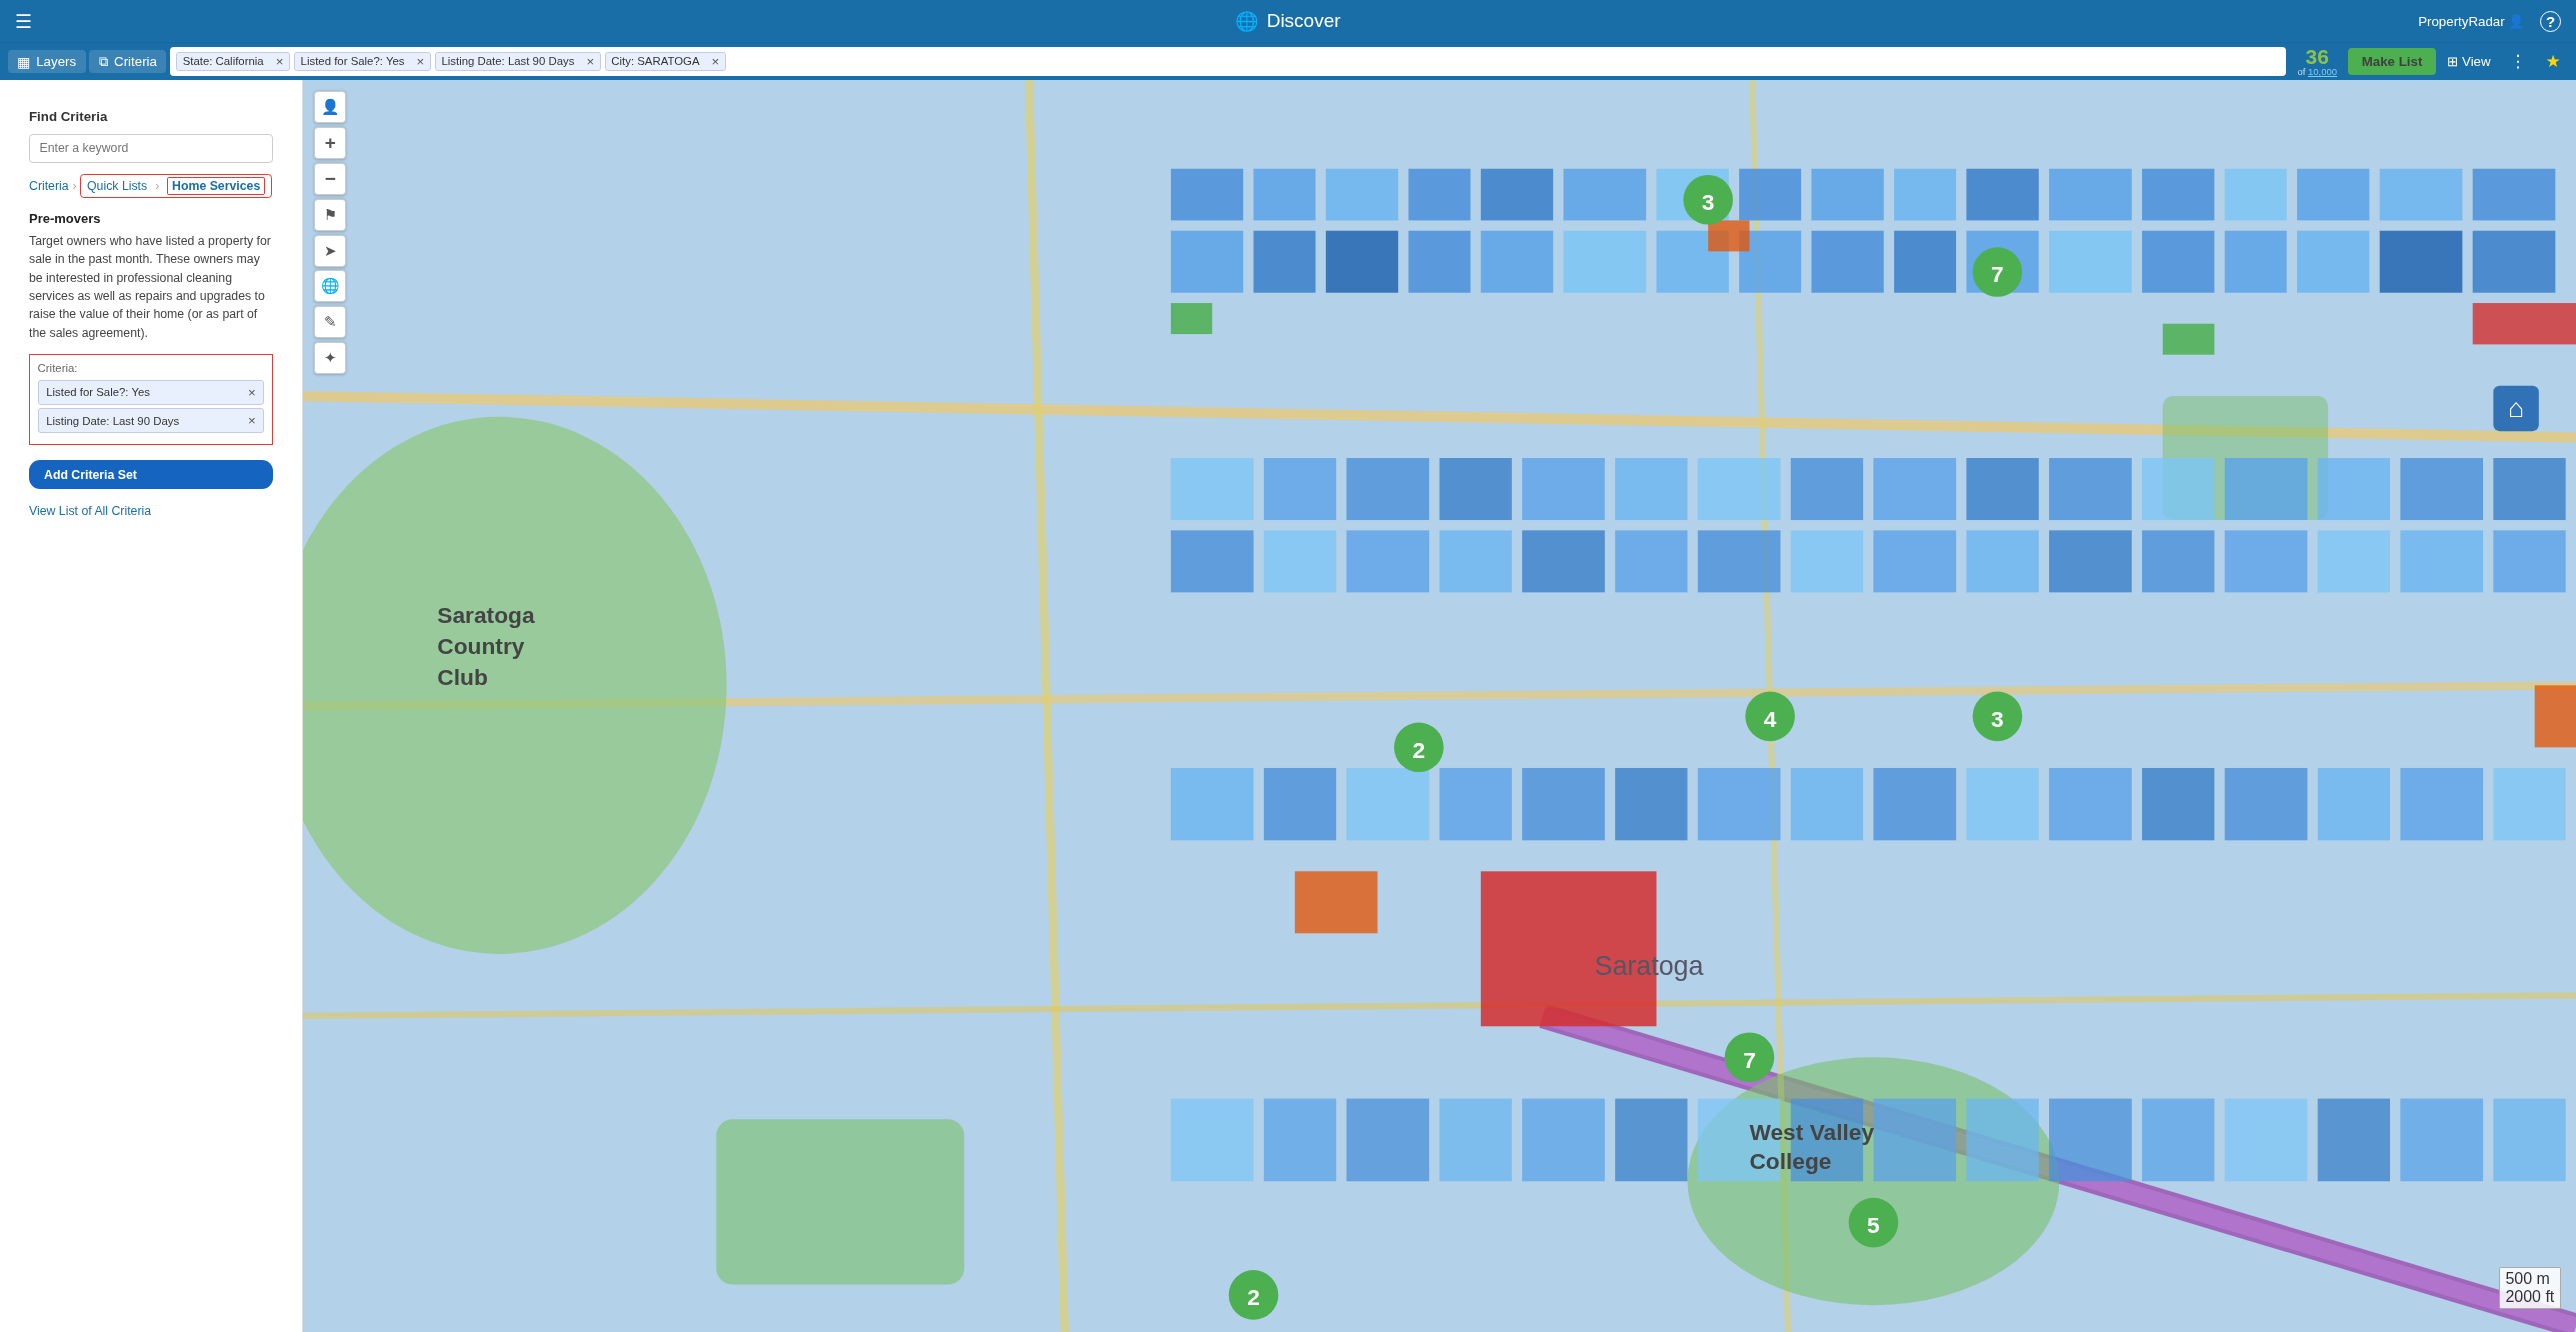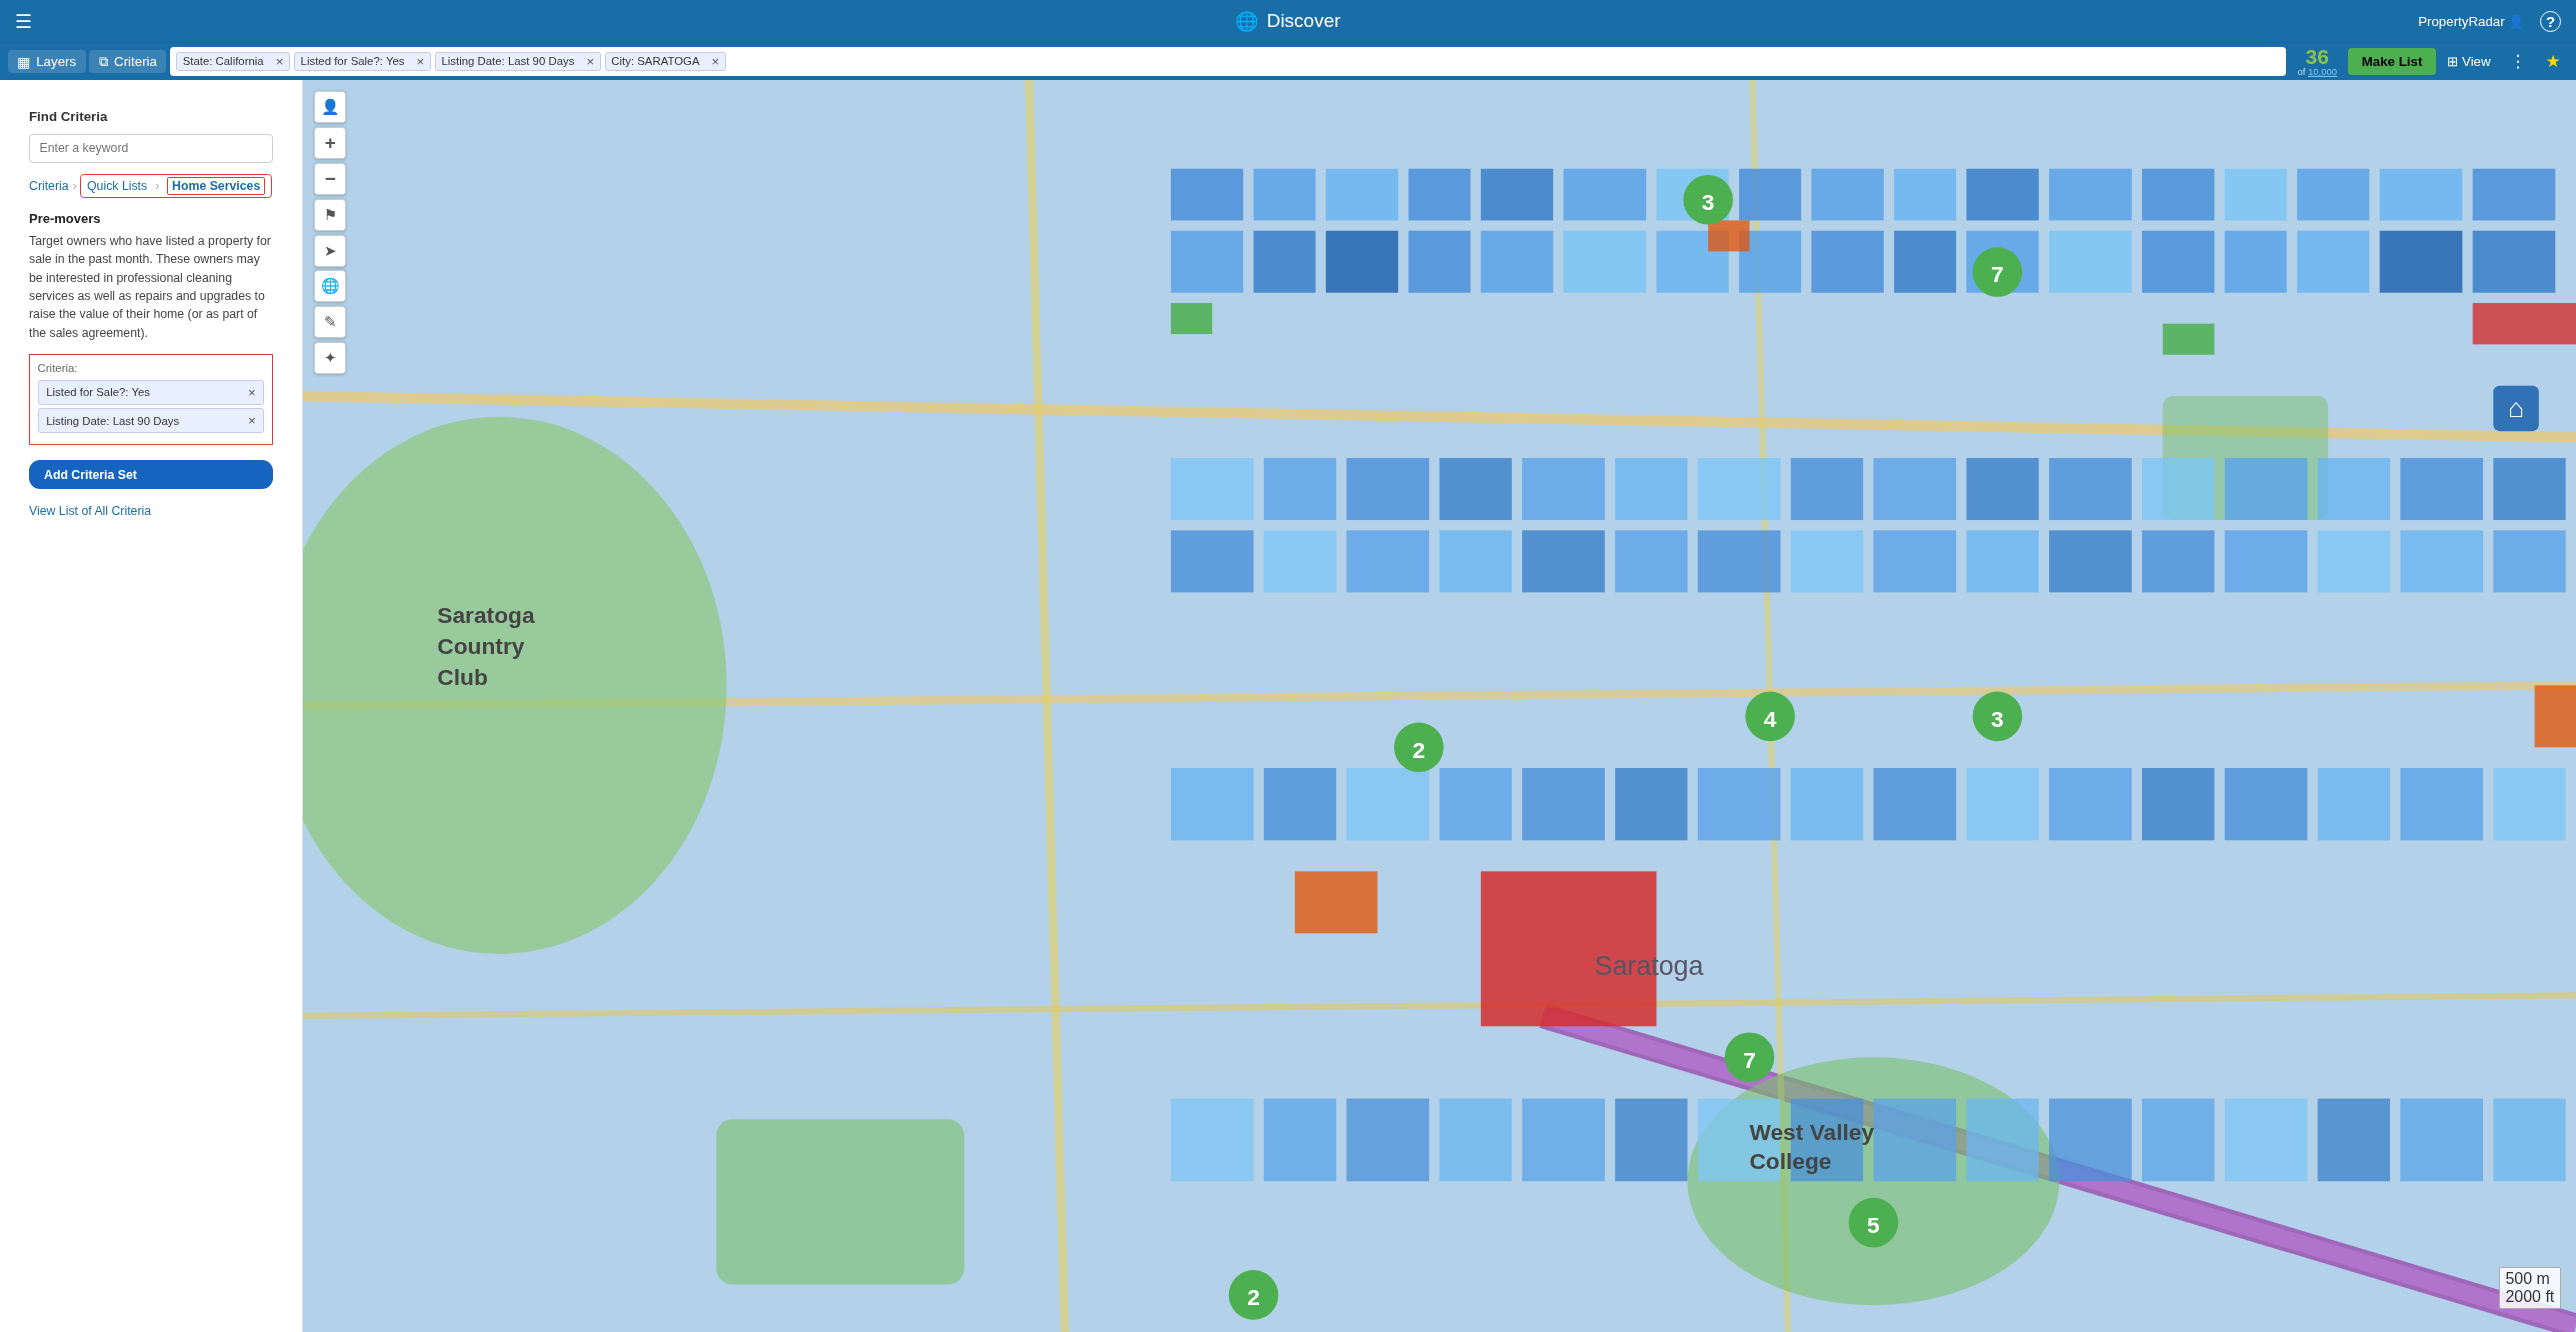--- a/index.html
+++ b/index.html
@@ -120,21 +120,21 @@
       line-height: 1;
     }
     .count-label {
       font-size: 9.5px;
       color: #cde;
     }
     .count-label a { color: #7ecbf5; text-decoration: underline; cursor: pointer; }
 
     .make-list-btn {
       background: #4caf50;
-      color: #000000;
+      color: #404040;
       border: none;
       border-radius: 3.8px;
       padding: 5.7px 13.3px;
       font-size: 13.3px;
       font-weight: 600;
       cursor: pointer;
       white-space: nowrap;
     }
 
     .view-btn {

